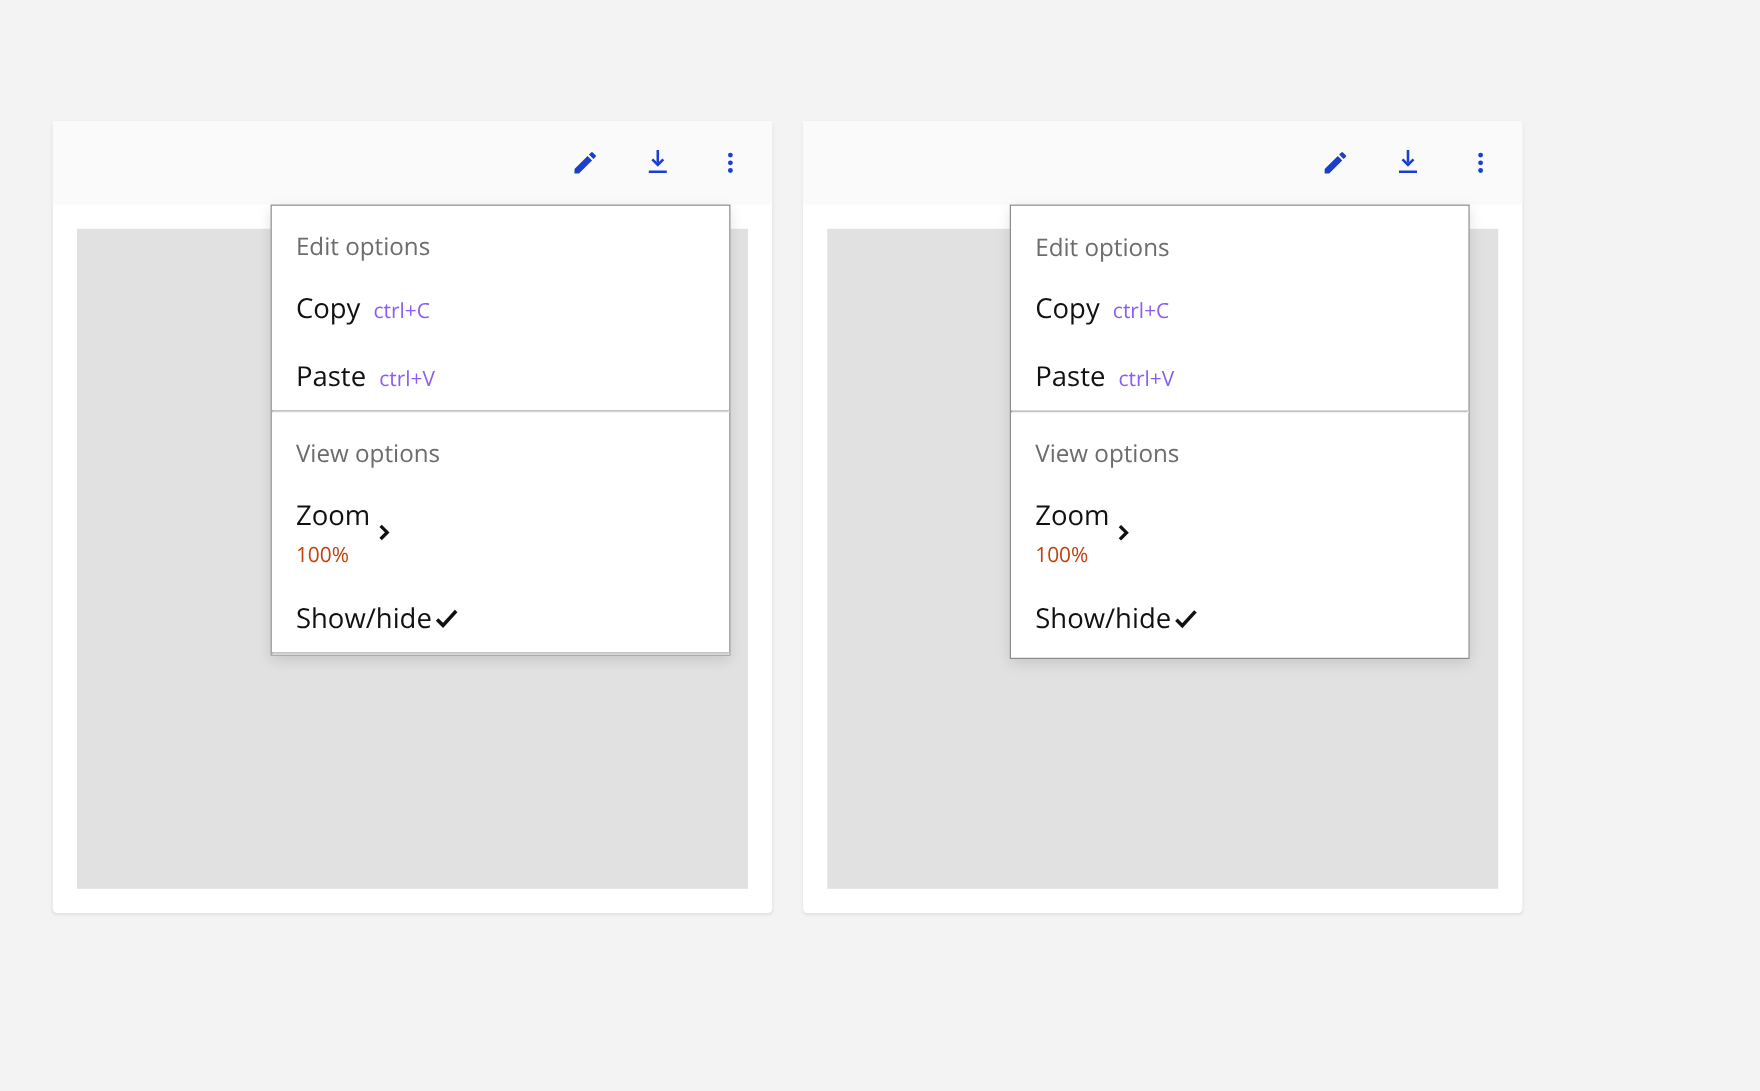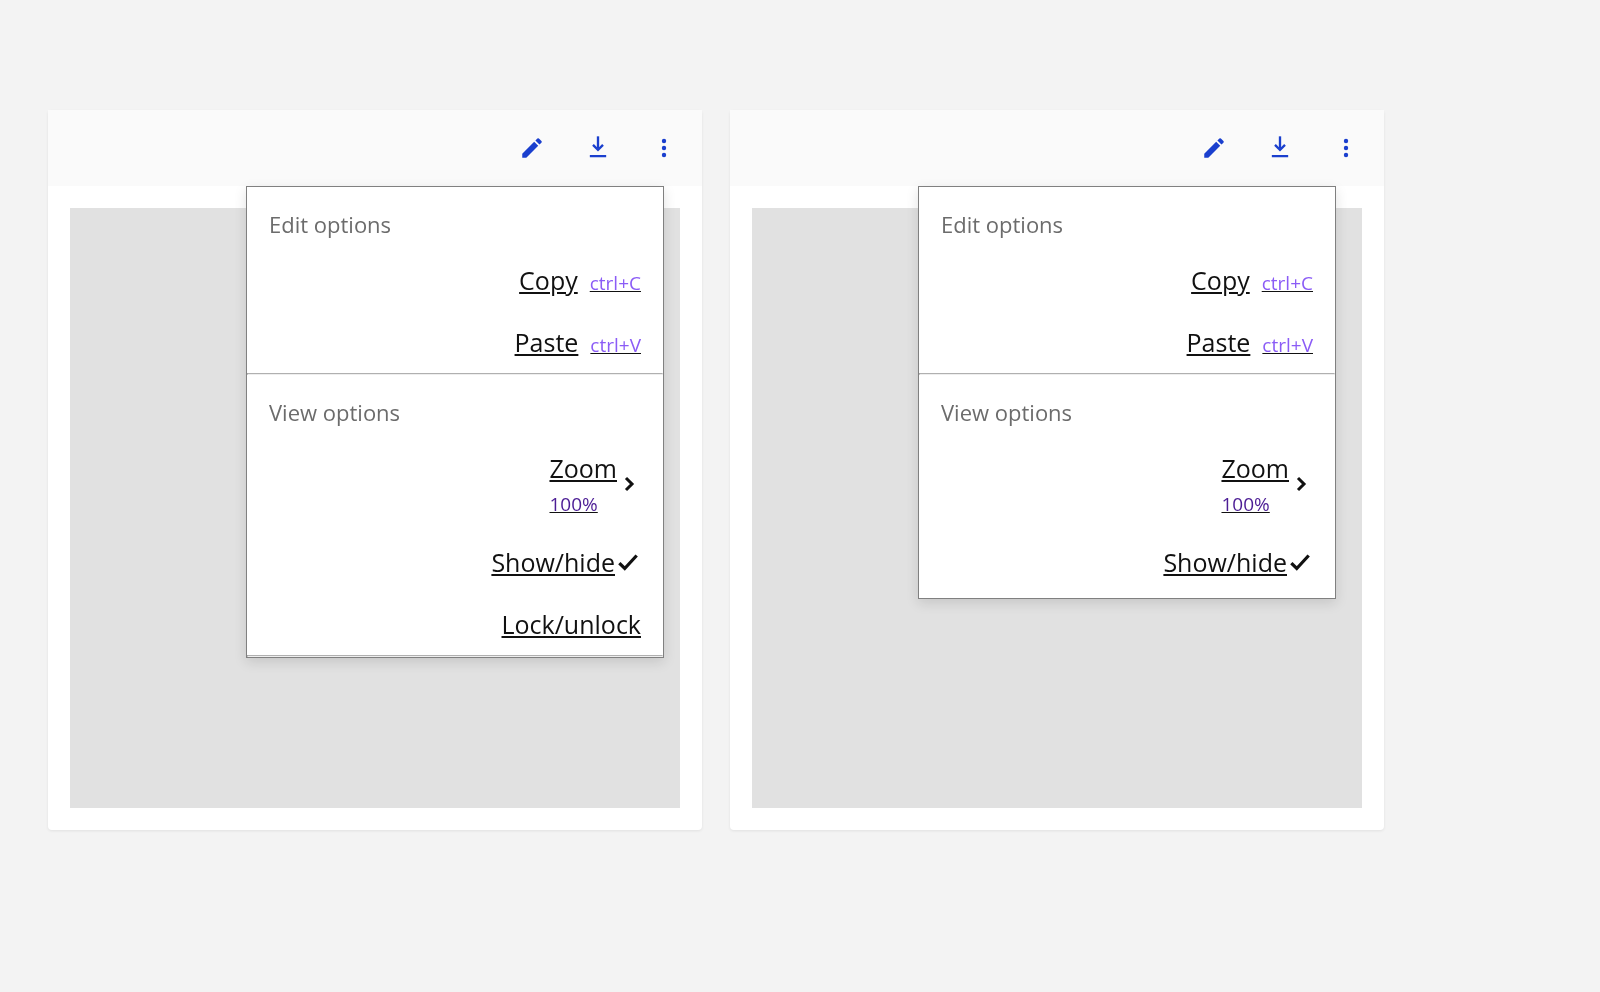--- a/index.html
+++ b/index.html
@@ -74,39 +74,38 @@
   }
   .group-header {
     font-size: 22px;
     color: #6c6c6c;
     padding: 22px 32px 10px 22px;
   }
   .item {
     padding: 14px 22px 14px 22px;
     display: flex;
     align-items: center;
-    justify-content: flex-end;
+    justify-content: flex-start;
     cursor: pointer;
     color: #111;
-    text-decoration: underline;
   }
   .item .line1 {
     font-size: 25px;
     color: #111;
     display: flex;
     align-items: baseline;
     gap: 12px;
   }
   .shortcut {
     font-size: 19px;
     color: #8b5cf6;
   }
   .secondary {
     font-size: 19px;
-    color: #4c1d95;
+    color: #c2410c;
     margin-top: 6px;
   }
   .danger .line1 {
     color: #d6431f;
     font-weight: 700;
     letter-spacing: 1px;
     text-transform: uppercase;
   }
   .trail-icon { color: #111; }
   
@@ -188,25 +187,20 @@
       <div class="item">
         <div class="line1">
             <span>Show/hide</span>
           </div>
         <span class="trail-icon">
           <svg width="26" height="26" viewBox="0 0 24 24" fill="none" stroke="currentColor" stroke-width="3">
               <polyline points="4 13 9 18 20 6"></polyline>
             </svg>
         </span>
       </div>
-      <div class="item">
-        <div class="line1">
-            <span>Lock/unlock</span>
-          </div>
-      </div>
 
       <hr class="group-divider">
 
     </div>
   </div>
 
   <div class="card card-right">
     <div class="topbar">
       <div class="icon-btn">
         <span>

